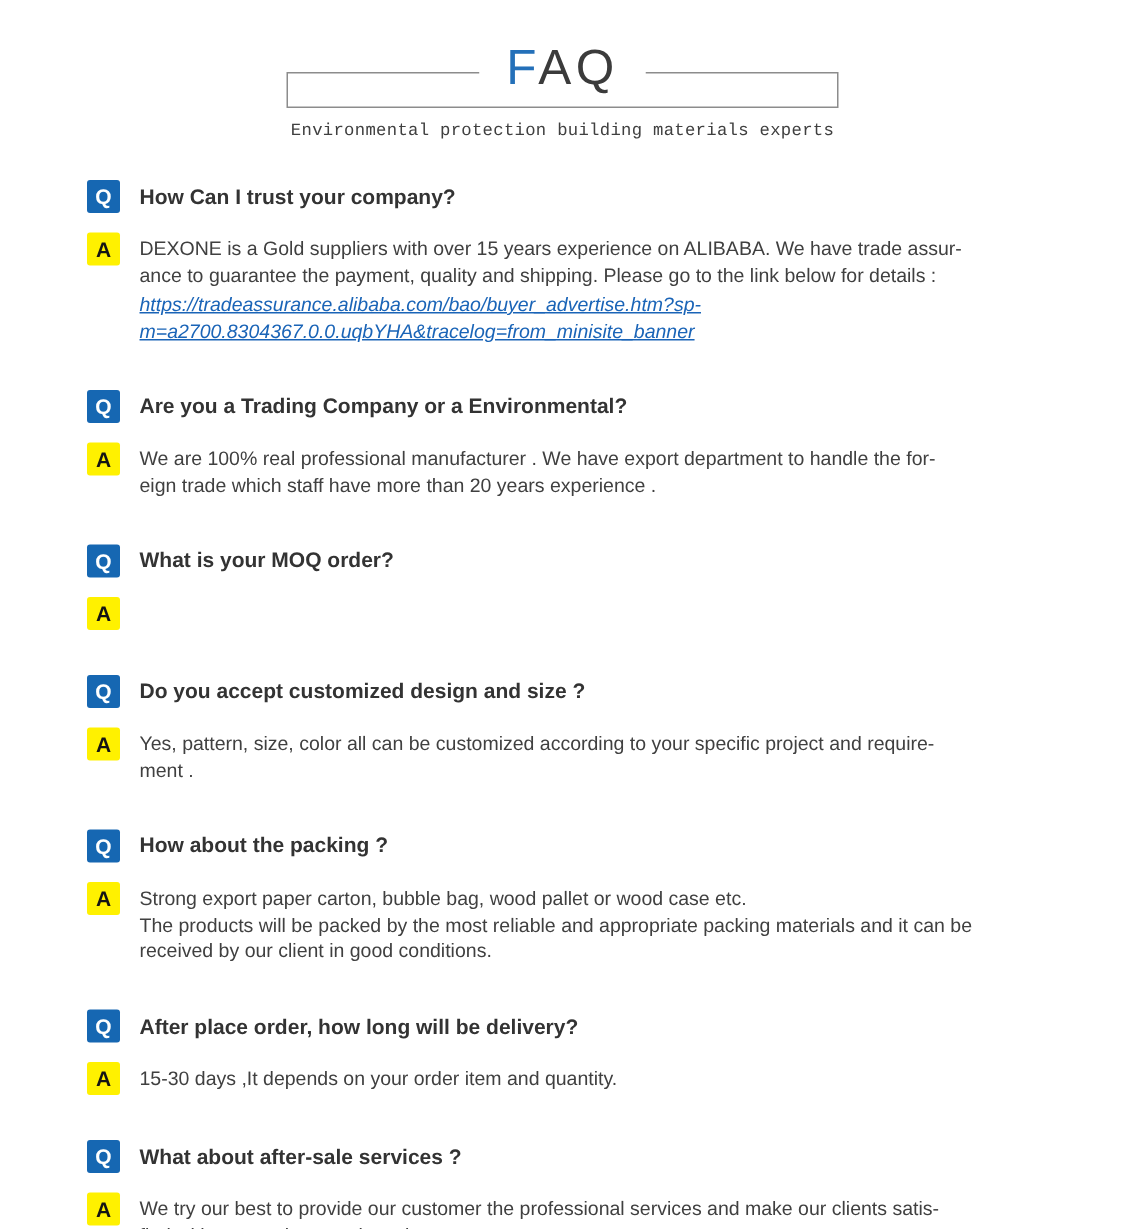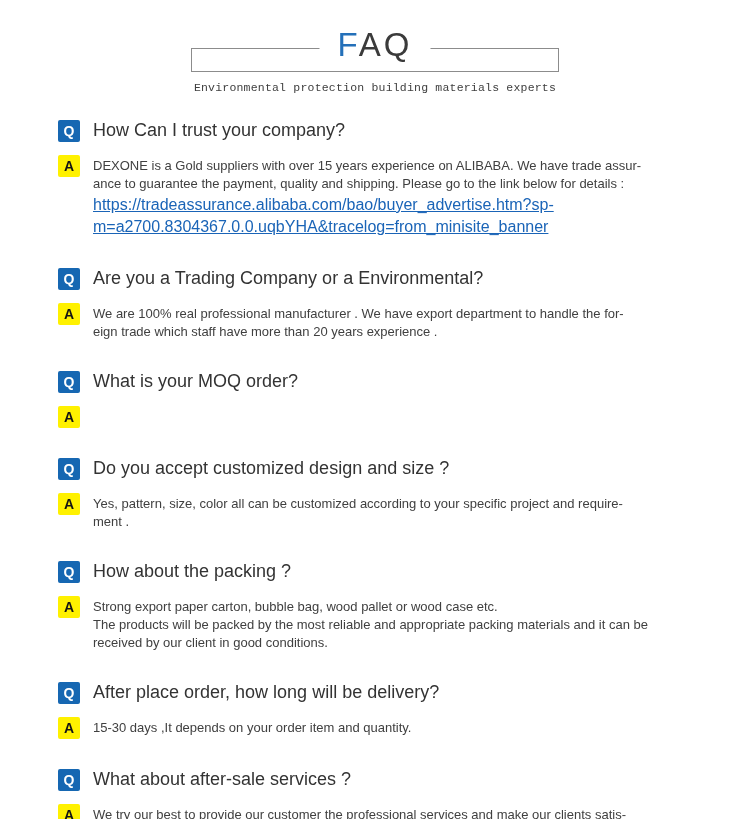--- a/index.html
+++ b/index.html
@@ -69,42 +69,43 @@
     justify-content: center;
     font-size: 14px;
     font-weight: bold;
     margin-right: 13px;
     user-select: none;
   }
   .badge.q { background: var(--q-bg, #1667b2); color: #ffffff; }
   .badge.a { background: var(--a-bg, #fff100); color: #141414; }
   .question {
     margin: 0;
-    font-size: 18px;
-    font-weight: normal;
+    font-size: 14px;
+    font-weight: bold;
     color: #333333;
     line-height: 1.2;
   }
   .answer-col { max-width: 630px; padding-top: 2px; }
   .answer {
     margin: 0;
     font-size: 13px;
     line-height: 1.38;
     color: #404040;
     white-space: pre-line;
   }
   .link {
     display: inline-block;
     margin-top: 1px;
-    font-size: 16px;
+    font-size: 13px;
     line-height: 1.38;
     color: var(--link, #1a64b7);
     text-decoration: underline;
     white-space: pre-line;
     word-break: break-all;
+    font-style: italic;
   }
 </style>
 </head>
 <body>
 
 <div class="page">
 
   <div class="header-wrap">
     <div class="header-box">
       <h1 class="faq-title"><span class="accent">F</span><span>AQ</span></h1>

